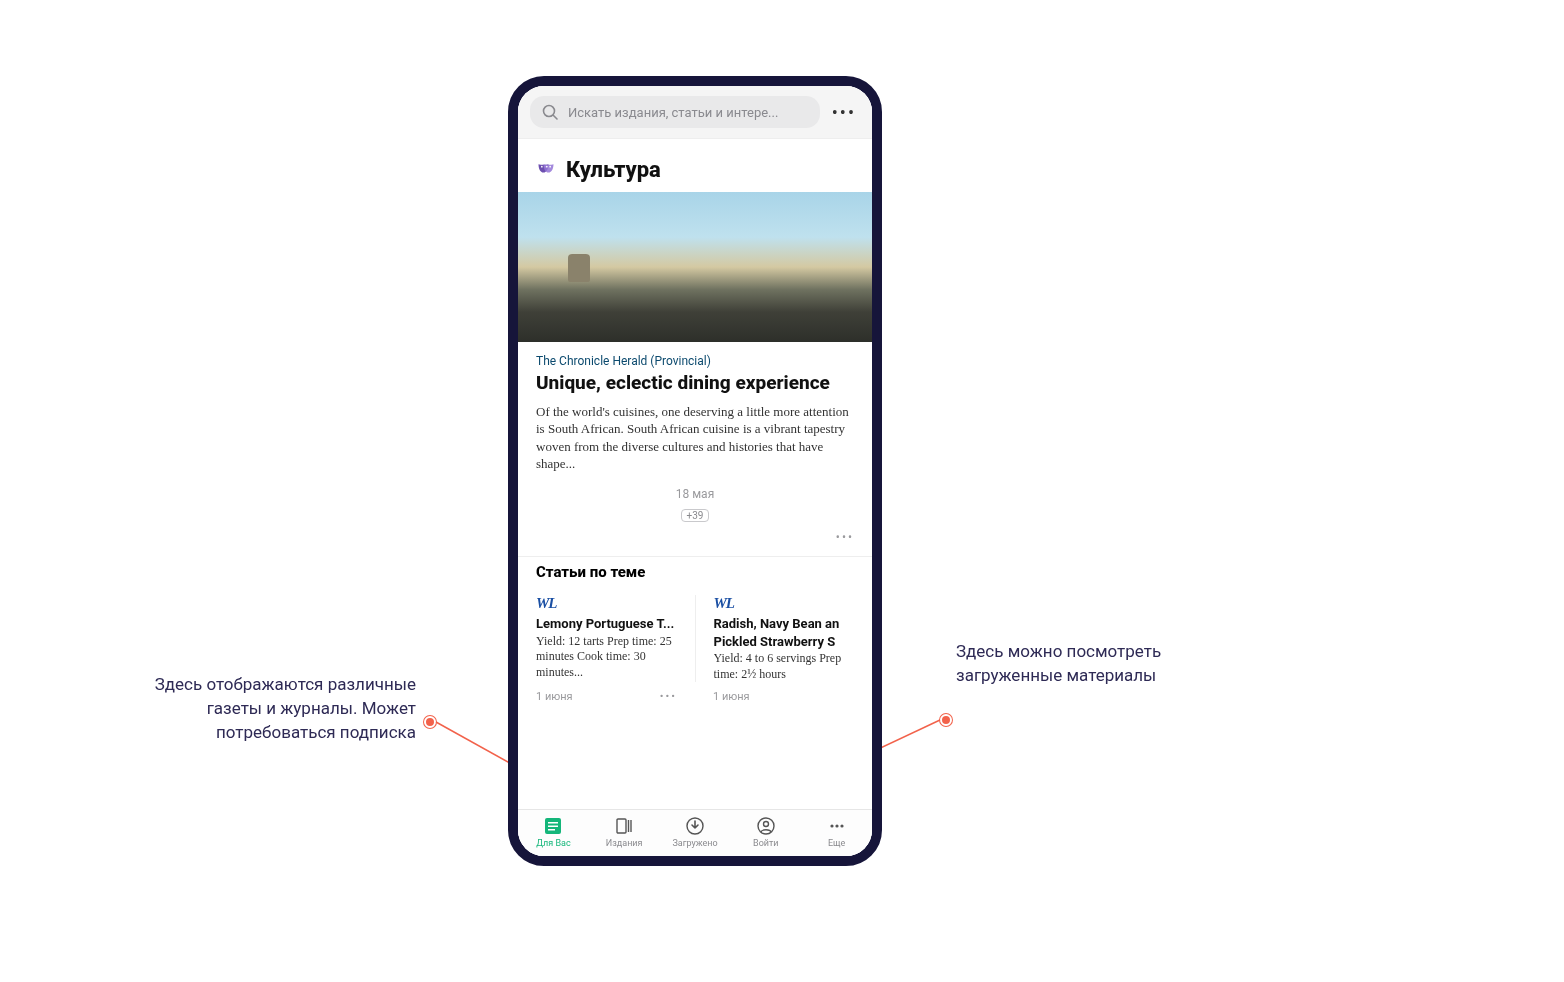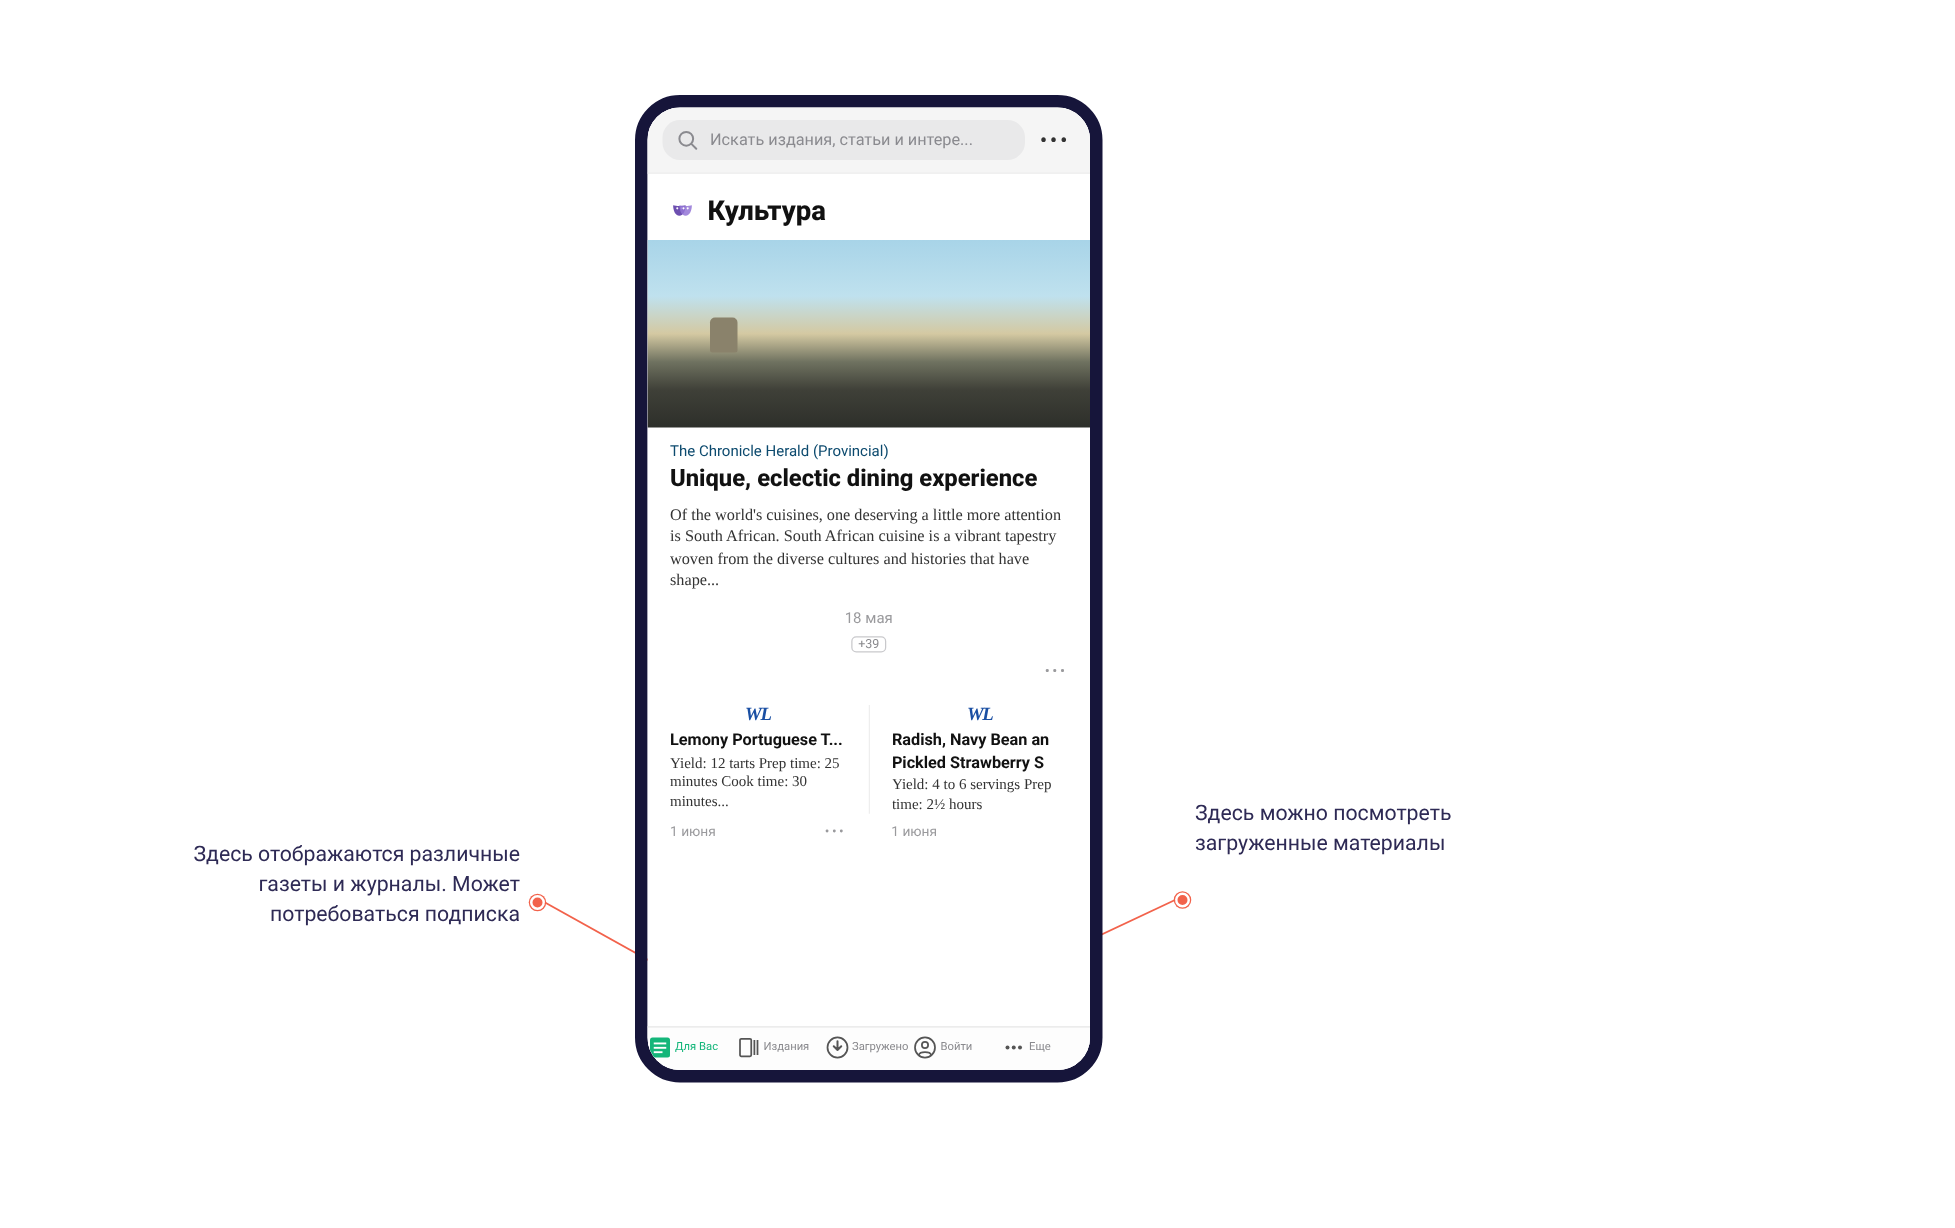--- a/index.html
+++ b/index.html
@@ -48,29 +48,29 @@
 .body { font-size:13px; color:#333; line-height:1.35; font-family: Georgia, 'Times New Roman', serif; }
 .meta { display:flex; align-items:center; gap:8px; padding:8px 18px 12px; color:#9a9a9d; font-size:12px;flex-direction:column; }
 .chip { border:1px solid #c9c9cc; border-radius:4px; padding:0 5px; font-size:10px; color:#8a8a8e; }
 .meta .mdots { margin-left:auto; color:#9a9a9d; letter-spacing:2px; }
 
 
 .related-title { font-size:15px; font-weight:800; padding:6px 18px 6px; border-top:1px solid #eee; }
 .related-row { display:flex; padding:8px 0 0; }
 .card { flex:1; min-width:0; padding:0 18px; }
 .card + .card { border-left:1px solid #eee; }
-.logo { font-family: Georgia, serif; font-weight:700; font-style:italic; color:#1a4fa3; font-size:15px; letter-spacing:-1px; margin-bottom:4px;text-align:center; }
+.logo { font-family: Georgia, serif; font-weight:700; font-style:italic; color:#1a4fa3; font-size:15px; letter-spacing:-1px; margin-bottom:4px; }
 .ctitle { font-size:13px; font-weight:700; color:#111; line-height:1.2; margin-bottom:2px; overflow:hidden; text-overflow:ellipsis; white-space:nowrap; }
 .cbody { font-size:12px; color:#333; font-family: Georgia, serif; line-height:1.3; max-height:48px; overflow:hidden; }
 .cmeta { display:flex; align-items:center; padding:8px 18px 6px; color:#9a9a9d; font-size:11px; }
 .cmeta .mdots { margin-left:auto; letter-spacing:2px; }
 
 
 .nav { margin-top:auto; border-top:1px solid #e6e6e6; background:#fdfdfd; display:flex; justify-content:space-around; padding:6px 0 8px; }
-.nav-item { display:flex; align-items:center; gap:2px; flex:1; }
+.nav-item { display:flex; flex-direction:column; align-items:center; gap:2px; flex:1; }
 .nav-item .lbl { font-size:9px; color:#8a8a8e; }
 .nav-item.active .lbl { color:#14b67a; }
 .nav-ic { width:20px; height:20px; display:flex; align-items:center; justify-content:center; }
 
 
 .ann { position:absolute; color:#2e2a55; font-size:17px; line-height:1.4; }
 .ann-left  { left:96px;  top:673px; width:320px; text-align:right; }
 .ann-right { left:956px; top:640px; width:280px; }
 .ann-dot { position:absolute; width:12px; height:12px; border-radius:50%; background:#f2624b; border:2px solid #fff; box-shadow:0 0 0 1px #f2624b; }
 svg.line { position:absolute; pointer-events:none; overflow:visible; }
@@ -119,20 +119,21 @@
       <div class="src">The Chronicle Herald (Provincial)</div>
       <div class="headline">Unique, eclectic dining experience</div>
       <div class="body">Of the world's cuisines, one deserving a little more attention is South African. South African cuisine is a vibrant tapestry woven from the diverse cultures and histories that have shape...</div>
     </div>
     <div class="meta">
       <span>18 мая</span>
       <span class="chip">+39</span>
       <span class="mdots">•••</span>
     </div>
 
+    <div class="related-title">Статьи по теме</div>
     <div class="related-row">
       <div class="card">
         <div class="logo">WL</div>
         <div class="ctitle">Lemony Portuguese T...</div>
         <div class="cbody">Yield: 12 tarts Prep time: 25 minutes Cook time: 30 minutes...</div>
       </div>
       <div class="card">
         <div class="logo">WL</div>
         <div class="ctitle">Radish, Navy Bean an</div>
         <div class="ctitle">Pickled Strawberry S</div>

